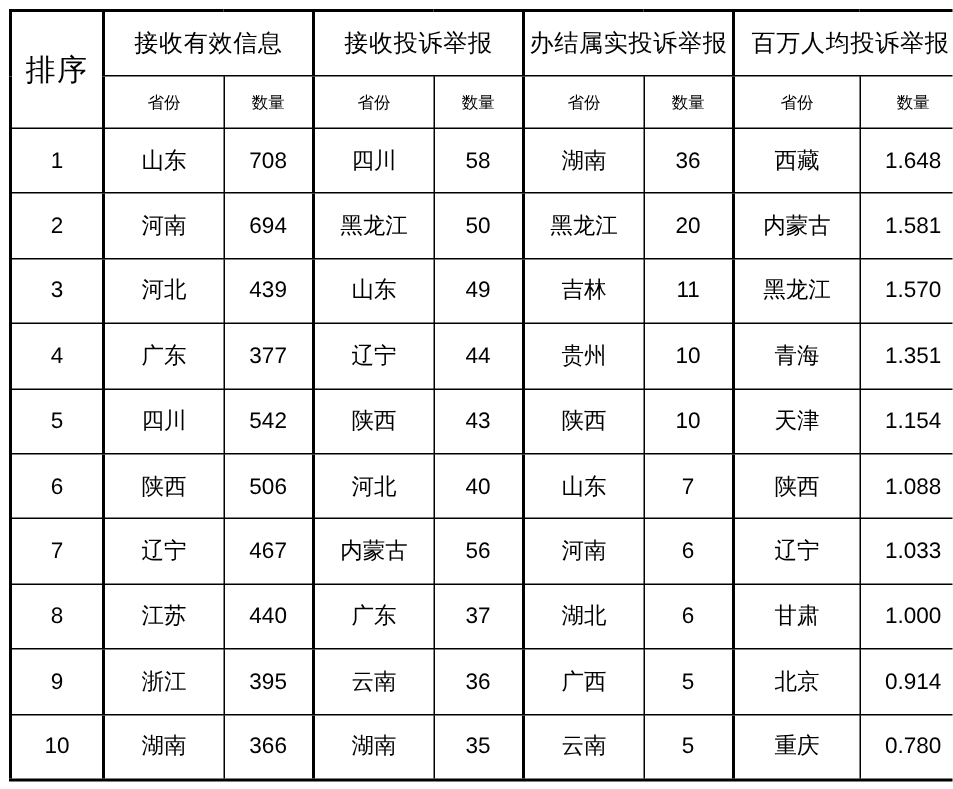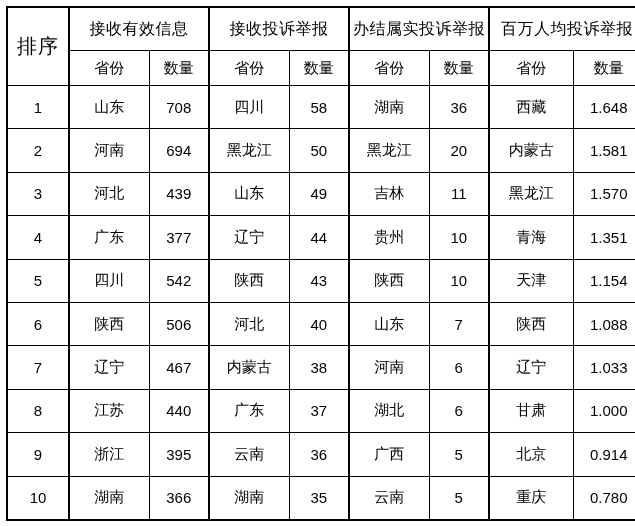--- a/index.html
+++ b/index.html
@@ -45,21 +45,21 @@
     letter-spacing: 0.5px;
     height: 42px;
     margin-left: 36px;
   }
   .rank-head {
     font-size: 20px;
     font-weight: bold;
     letter-spacing: 1px;
   }
   .sub-head {
-    font-size: 15px;
+    font-size: 11px;
     font-weight: bold;
     height: 34px;
     margin-top: 45px;
   }
   .cell {
     font-size: 15px;
     height: 40px;
   }
   .col-rank { width: 62px; }
   .col-prov { width: 80px; }
@@ -174,21 +174,21 @@
         <td class="cell grp-sep">山东</td>
         <td class="cell">7</td>
         <td class="cell grp-sep">陕西</td>
         <td class="cell">1.088</td>
       </tr>
       <tr>
         <td class="cell">7</td>
         <td class="cell grp-sep">辽宁</td>
         <td class="cell">467</td>
         <td class="cell grp-sep">内蒙古</td>
-        <td class="cell">38</td>
+        <td class="cell">56</td>
         <td class="cell grp-sep">河南</td>
         <td class="cell">6</td>
         <td class="cell grp-sep">辽宁</td>
         <td class="cell">1.033</td>
       </tr>
       <tr>
         <td class="cell">8</td>
         <td class="cell grp-sep">江苏</td>
         <td class="cell">440</td>
         <td class="cell grp-sep">广东</td>

